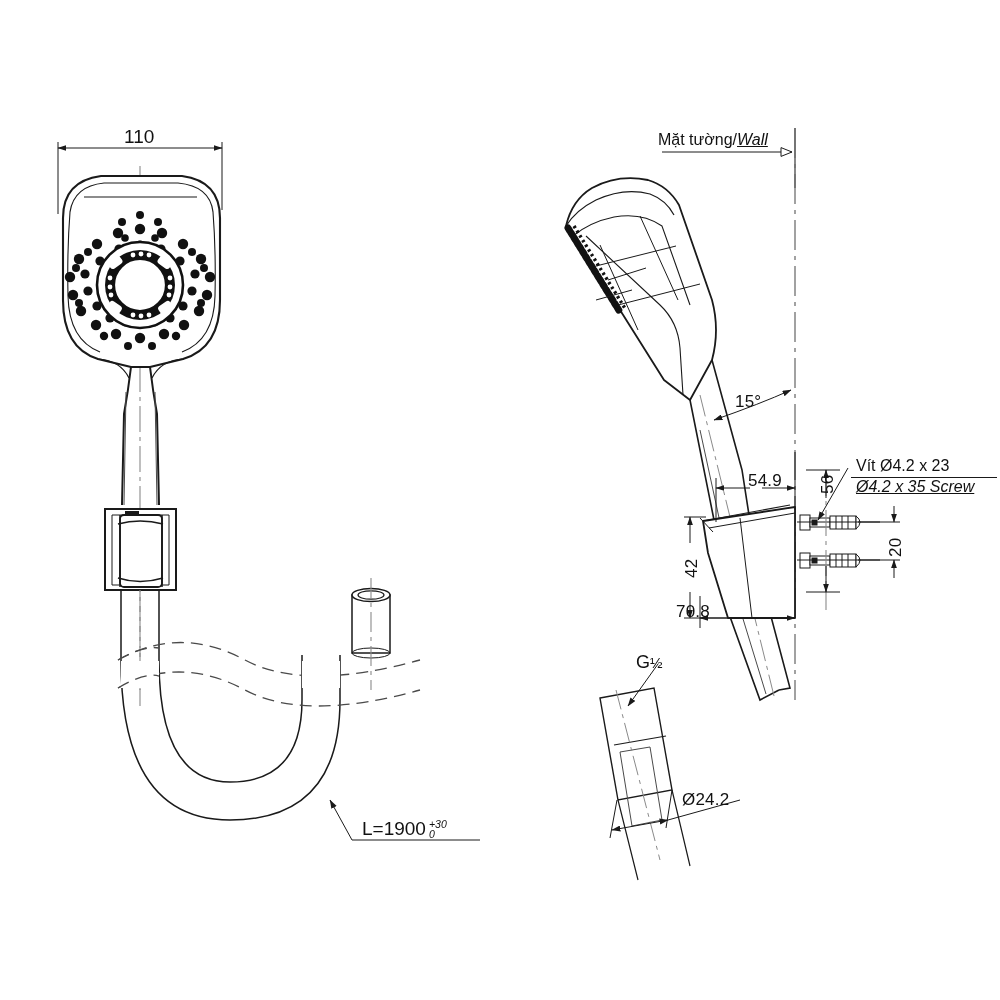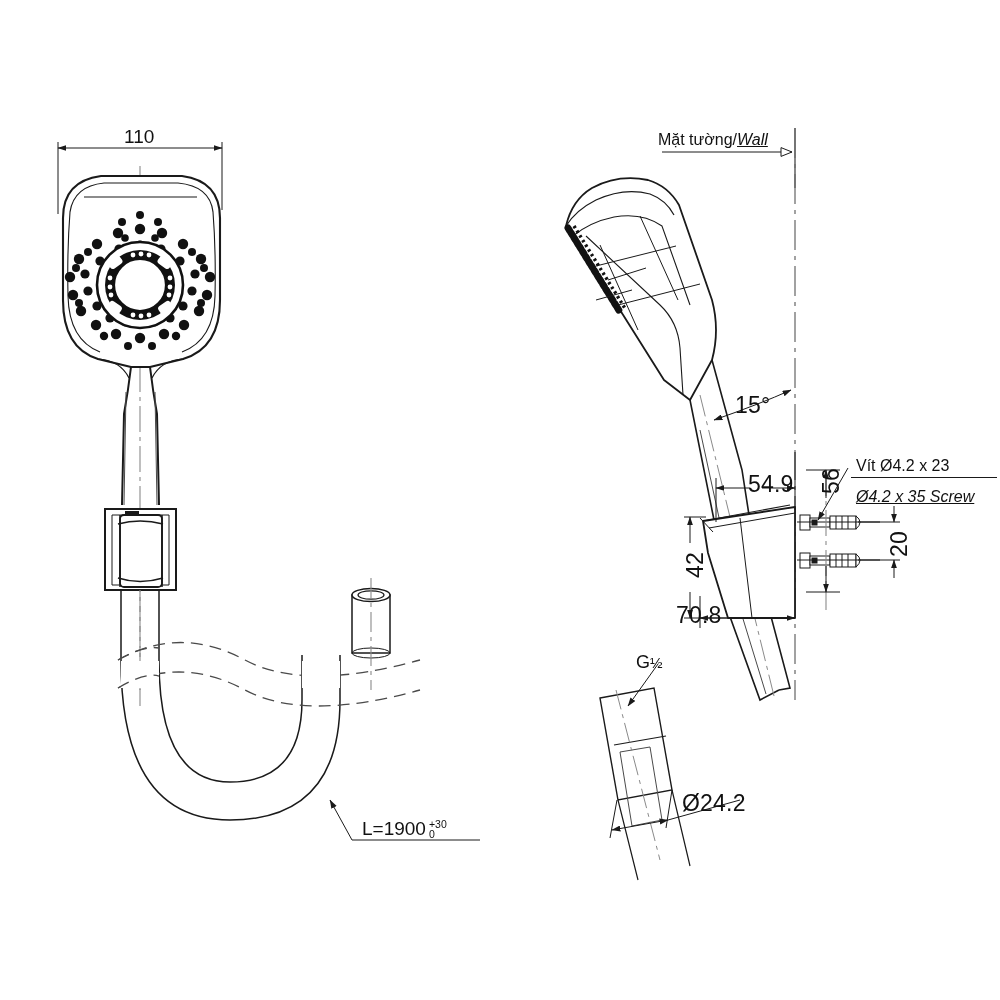--- a/index.html
+++ b/index.html
@@ -1,27 +1,27 @@
 <!DOCTYPE html>
 <html><head>
 <meta charset="utf-8">
 <style>
   html,body{margin:0;padding:0;background:#ffffff;}
   body{width:1000px;height:1000px;position:relative;overflow:hidden;
        font-family:"Liberation Sans",sans-serif;color:#1a1a1a;}
   #sheet{position:absolute;left:0;top:0;width:1000px;height:916px;}
   svg{display:block;}
   .lbl{position:absolute;font-family:"Liberation Sans",sans-serif;color:#111;white-space:nowrap;}
-  .dim{font-size:23px;letter-spacing:.2px;}
+  .dim{font-size:17px;letter-spacing:.2px;}
   .dimbig{font-size:19px;}
   .note{font-size:16px;}
   .ital{font-style:italic;text-decoration:underline;}
   .rot{transform:rotate(-90deg);transform-origin:left top;}
   .tol{display:inline-block;font-size:10.5px;line-height:10px;vertical-align:top;
-       margin-left:3px;margin-top:1px;text-align:left;}
+       margin-left:3px;margin-top:1px;text-align:left;font-style:italic;}
   .frac{font-size:15px;}
 </style>
 </head>
 <body>
 
 <div id="sheet">
 
 <svg width="1000" height="1000" viewBox="0 0 1000 1000">
   <defs>
     <marker id="ar" markerWidth="9" markerHeight="9" refX="8.4" refY="3" orient="auto" markerUnits="userSpaceOnUse">
@@ -315,21 +315,21 @@
 
 <div class="lbl dim rot" style="left:682px;top:578px;">42</div>
 
 <div class="lbl dim" style="left:676px;top:602px;">70.8</div>
 
 <div class="lbl dim rot" style="left:818px;top:494px;">56</div>
 
 <div class="lbl dim rot" style="left:886px;top:557px;">20</div>
 
 <div class="lbl note" style="left:856px;top:457px;">Vít Ø4.2 x 23</div>
-<div class="lbl note ital" style="left:856px;top:488px;">Ø4.2 x 35 Screw</div>
+<div class="lbl note ital" style="left:856px;top:478px;">Ø4.2 x 35 Screw</div>
 <div style="position:absolute;left:851px;top:477px;width:146px;height:1px;background:#1a1a1a;"></div>
 
 <div class="lbl" style="left:636px;top:652px;font-size:18px;">G<span class="frac">½</span></div>
 
 <div class="lbl dim" style="left:682px;top:790px;text-align:right;">Ø24.2</div>
 
 <div class="lbl dimbig" style="left:362px;top:818px;">
   <span>L=1900</span><span class="tol"><span style="display:block">+30</span><span style="display:block">0</span></span>
 </div>
 

